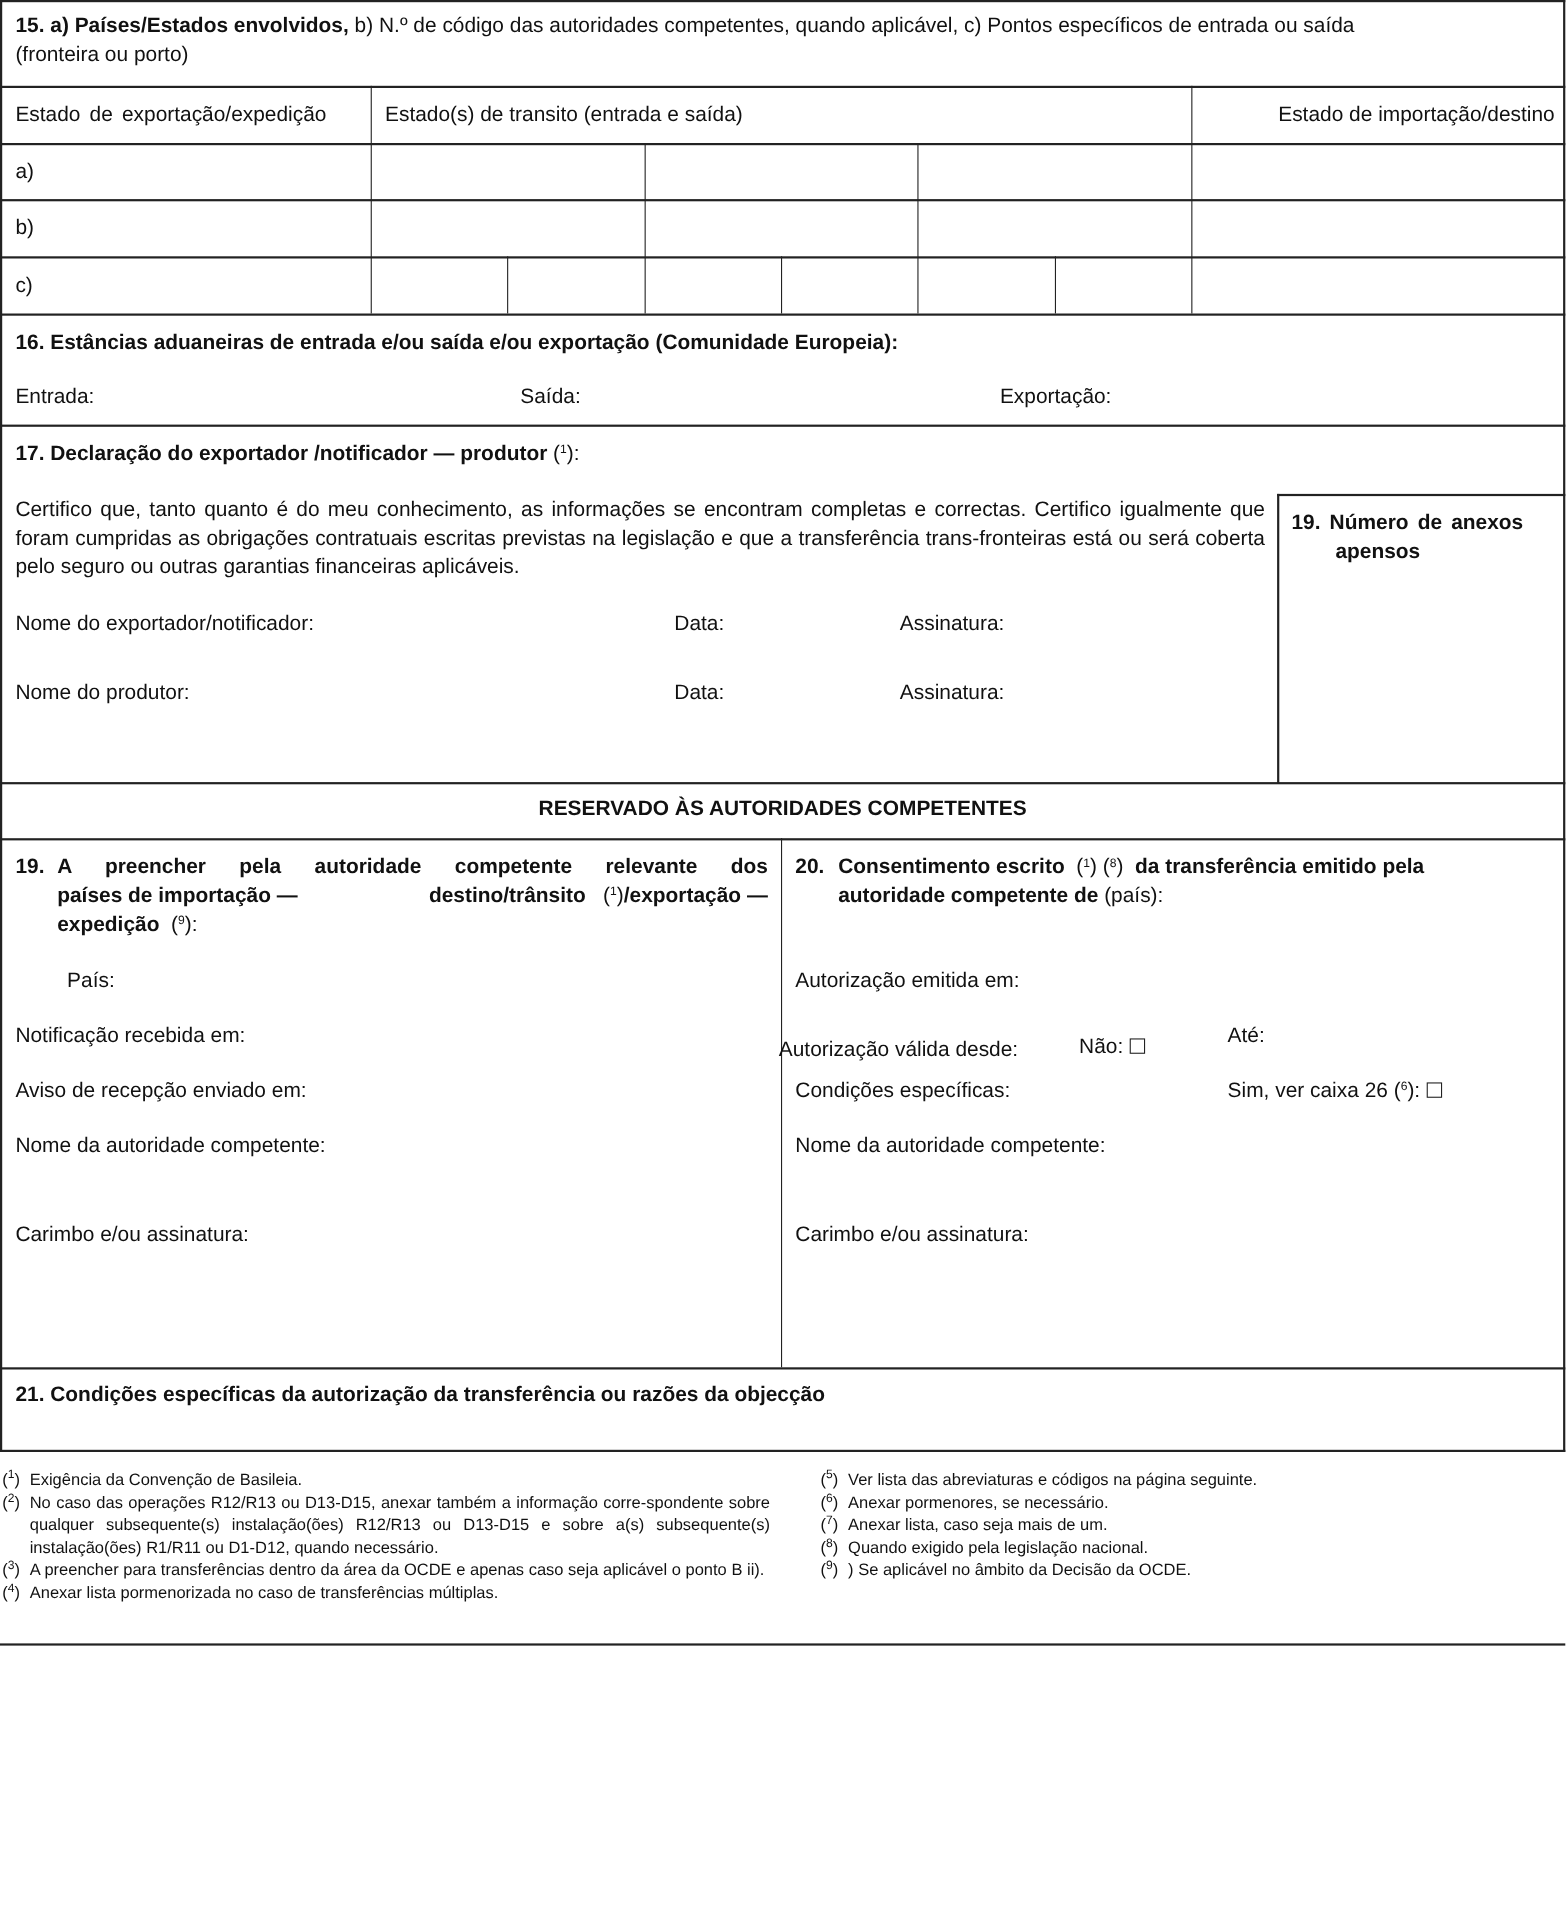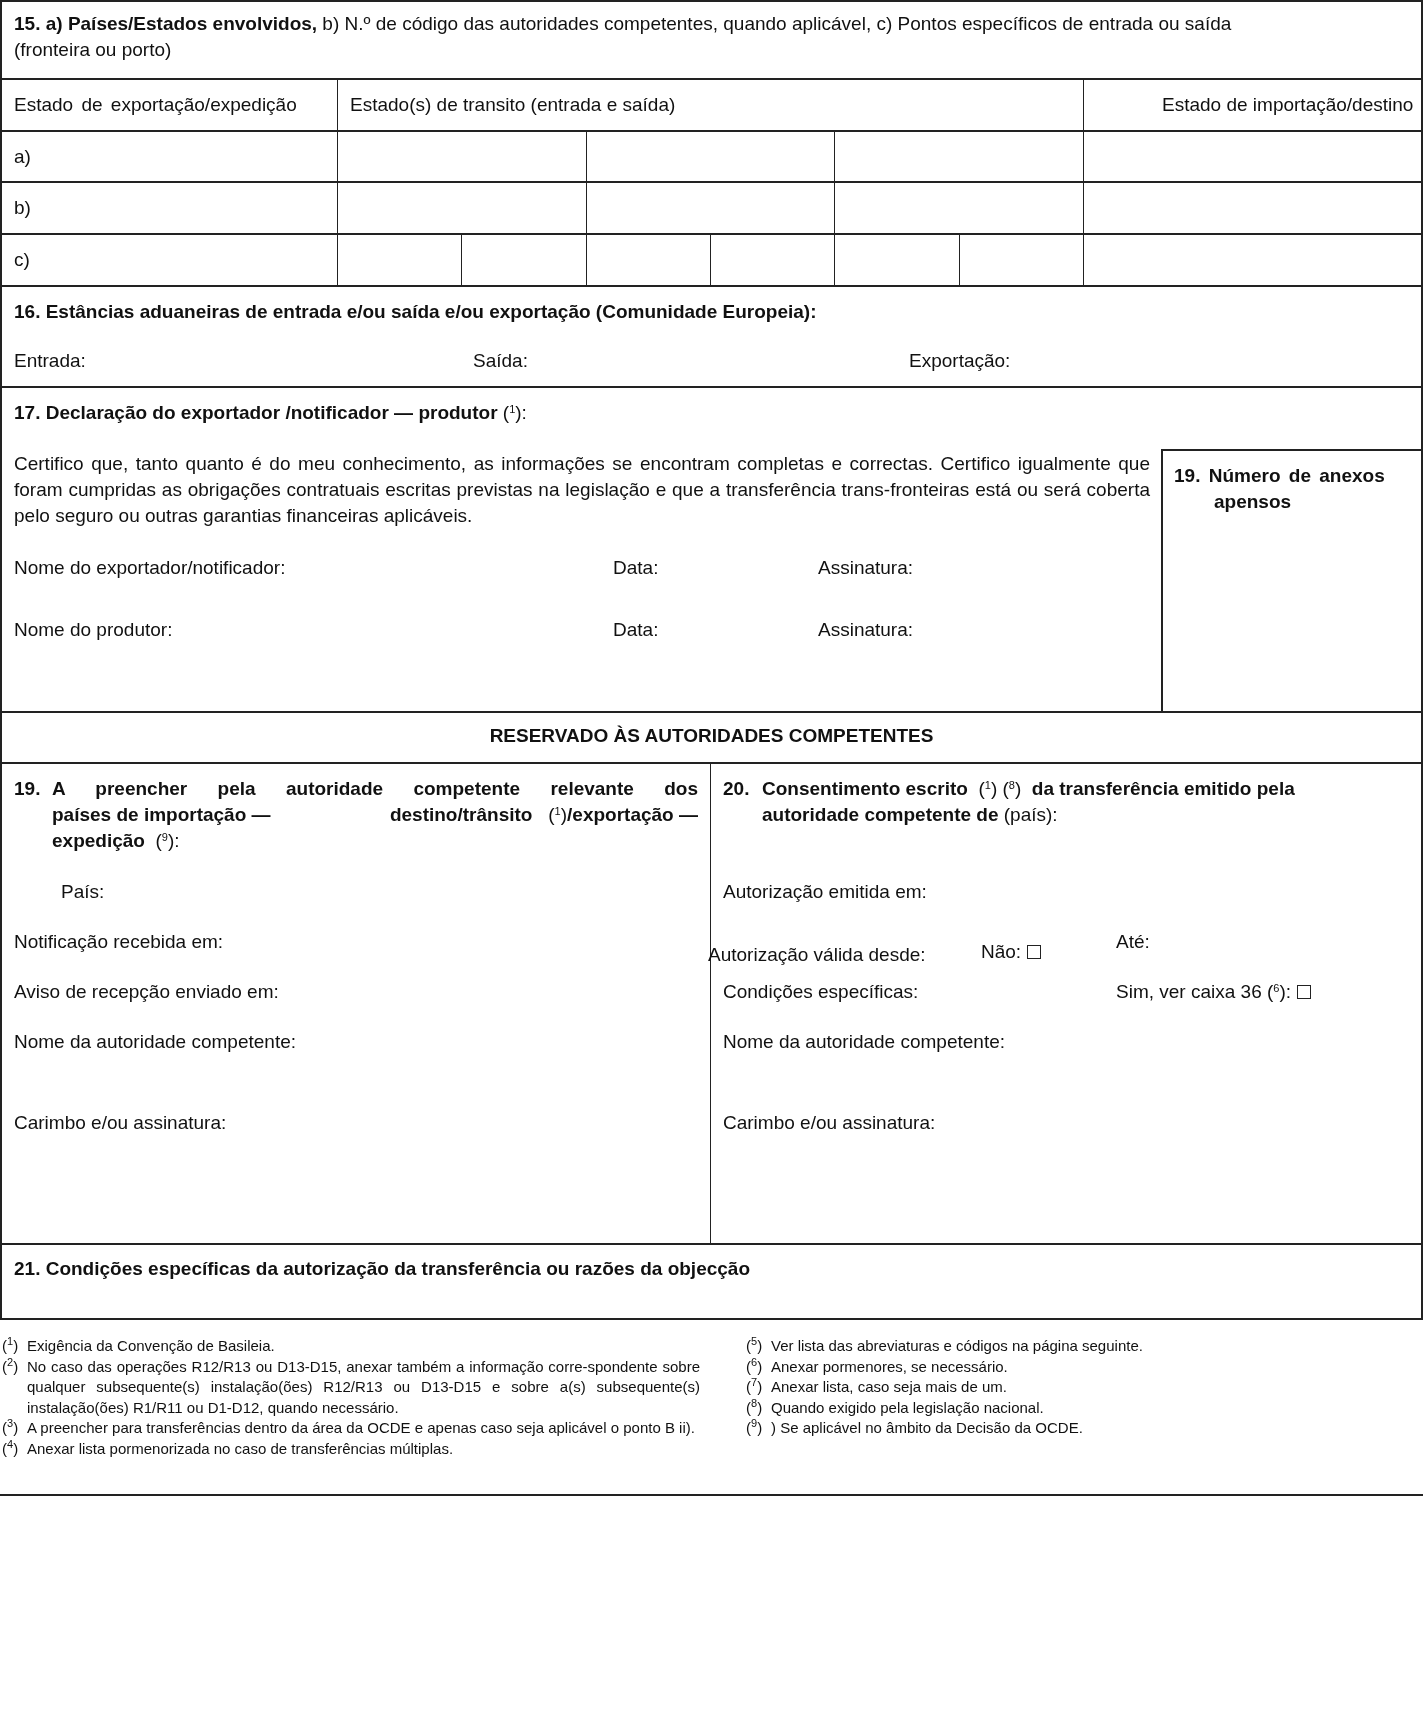--- a/index.html
+++ b/index.html
@@ -148,21 +148,21 @@
 
   <div class="txt" style="left:723px;top:879px;">Autorização emitida em:</div>
   <div class="txt" style="left:708px;top:929px;margin-top:13px;">Autorização válida desde:</div>
   <div class="txt" style="left:1116px;top:929px;">Até:</div>
 
   <div class="txt" style="left:723px;top:979px;">Condições específicas:</div>
   <div class="txt" style="left:981px;top:939px;text-align:right;">
     <span>Não:</span><span class="cb"></span>
   </div>
   <div class="txt" style="left:1116px;top:979px;">
-    <span>Sim, ver caixa 36 (</span><sup>6</sup><span>):</span><span class="cb"></span>
+    <span>Sim, ver caixa 26 (</span><sup>6</sup><span>):</span><span class="cb"></span>
   </div>
 
   <div class="txt" style="left:723px;top:1029px;">Nome da autoridade competente:</div>
   <div class="txt" style="left:723px;top:1110px;">Carimbo e/ou assinatura:</div>
 </section>
 
 <section>
   <div class="txt b" style="left:14px;top:1256px;">21. Condições específicas da autorização da transferência ou razões da objecção</div>
 </section>
 

